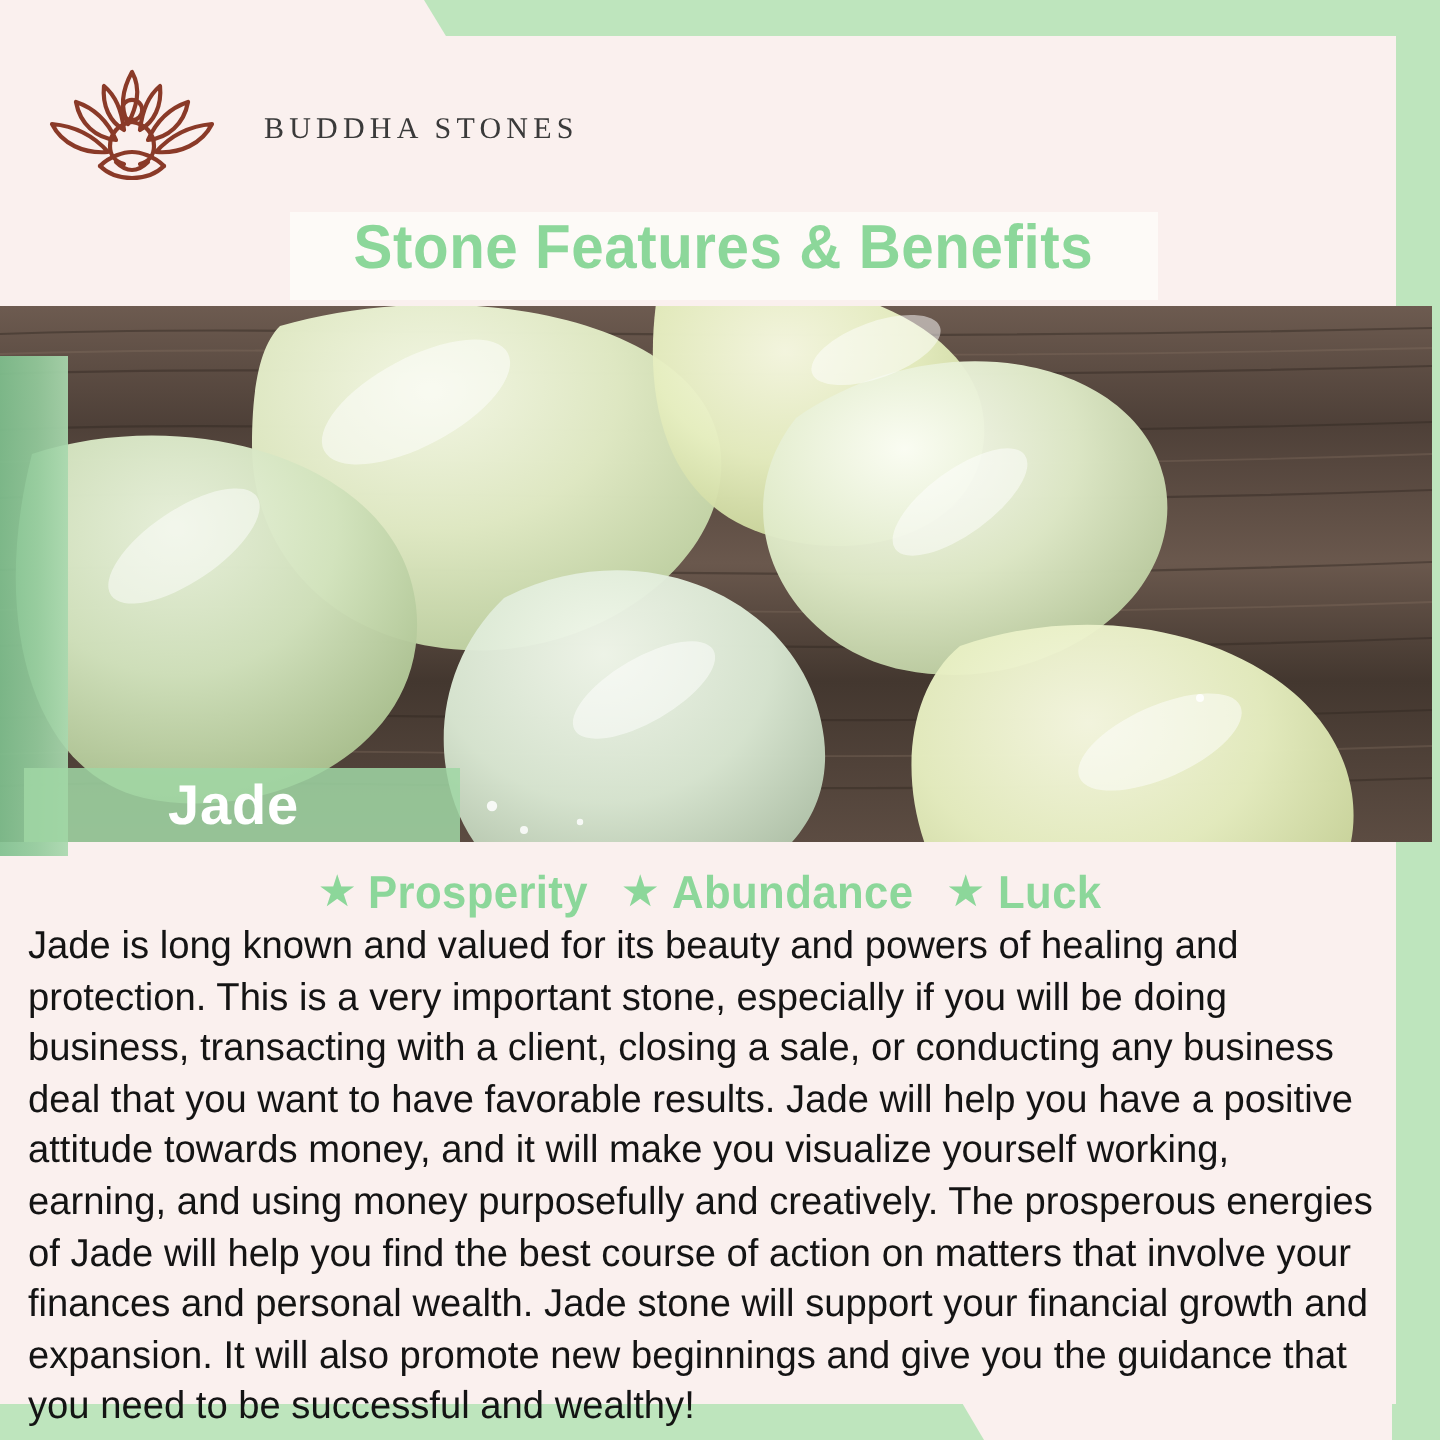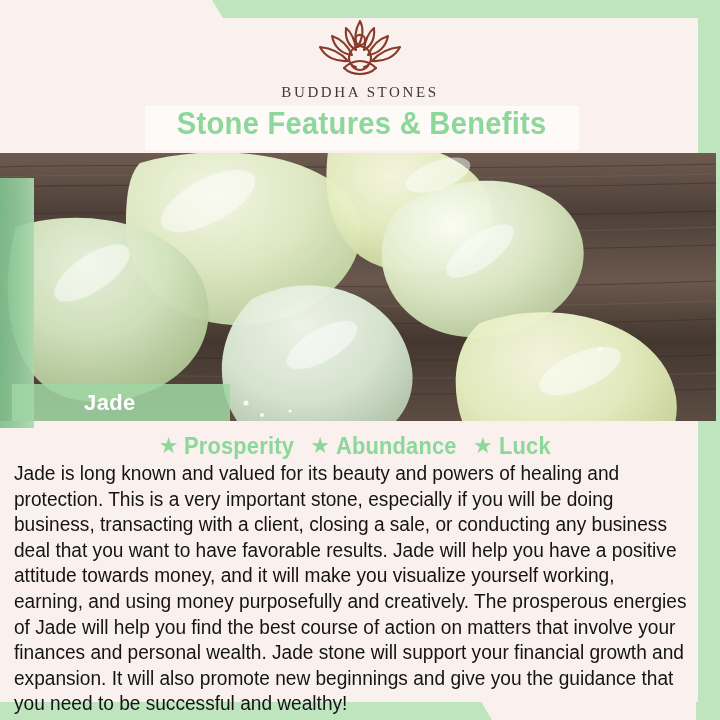--- a/index.html
+++ b/index.html
@@ -41,21 +41,21 @@
     opacity:.92;
   }
   .inner-panel{
     position:absolute;left:0;top:18px;width:698px;height:684px;
     background:#faf0ee;
   }
 
   
   .logo-wrap{
     position:absolute;left:0;top:16px;width:720px;height:96px;
-    display:flex;flex-direction:column;align-items:center;justify-content:flex-start;
+    display:flex;flex-direction:row;align-items:center;justify-content:flex-start;
   }
   .logo-mark{width:132px;height:66px;display:block;}
   .logo-text{
     margin-top:2px;
     font-family:"Liberation Serif", serif;
     font-size:15px;letter-spacing:2.6px;color:#3a3a3a;font-weight:400;
   }
 
   
   .title-banner{
@@ -78,21 +78,21 @@
   .photo svg{display:block;width:716px;height:268px;}
 
   .jade-banner{
     position:absolute;left:12px;top:384px;width:218px;height:37px;
     background:rgba(160,214,164,.86);
     display:flex;align-items:center;
   }
   .jade-label{
     margin-left:72px;
     font-family:"Liberation Sans Narrow","Liberation Sans", sans-serif;
-    font-weight:bold;font-size:22px;color:#ffffff;letter-spacing:.4px;
+    font-weight:bold;font-size:28px;color:#ffffff;letter-spacing:.4px;
   }
 
   
   .benefits{
     position:absolute;left:0;top:430px;width:712px;height:32px;
     display:flex;align-items:center;justify-content:center;gap:10px;
     color:#8cd79a;
   }
   .benefit{display:flex;align-items:center;gap:6px;}
   .benefit .star{font-size:22px;line-height:1;color:#8cd79a;}

